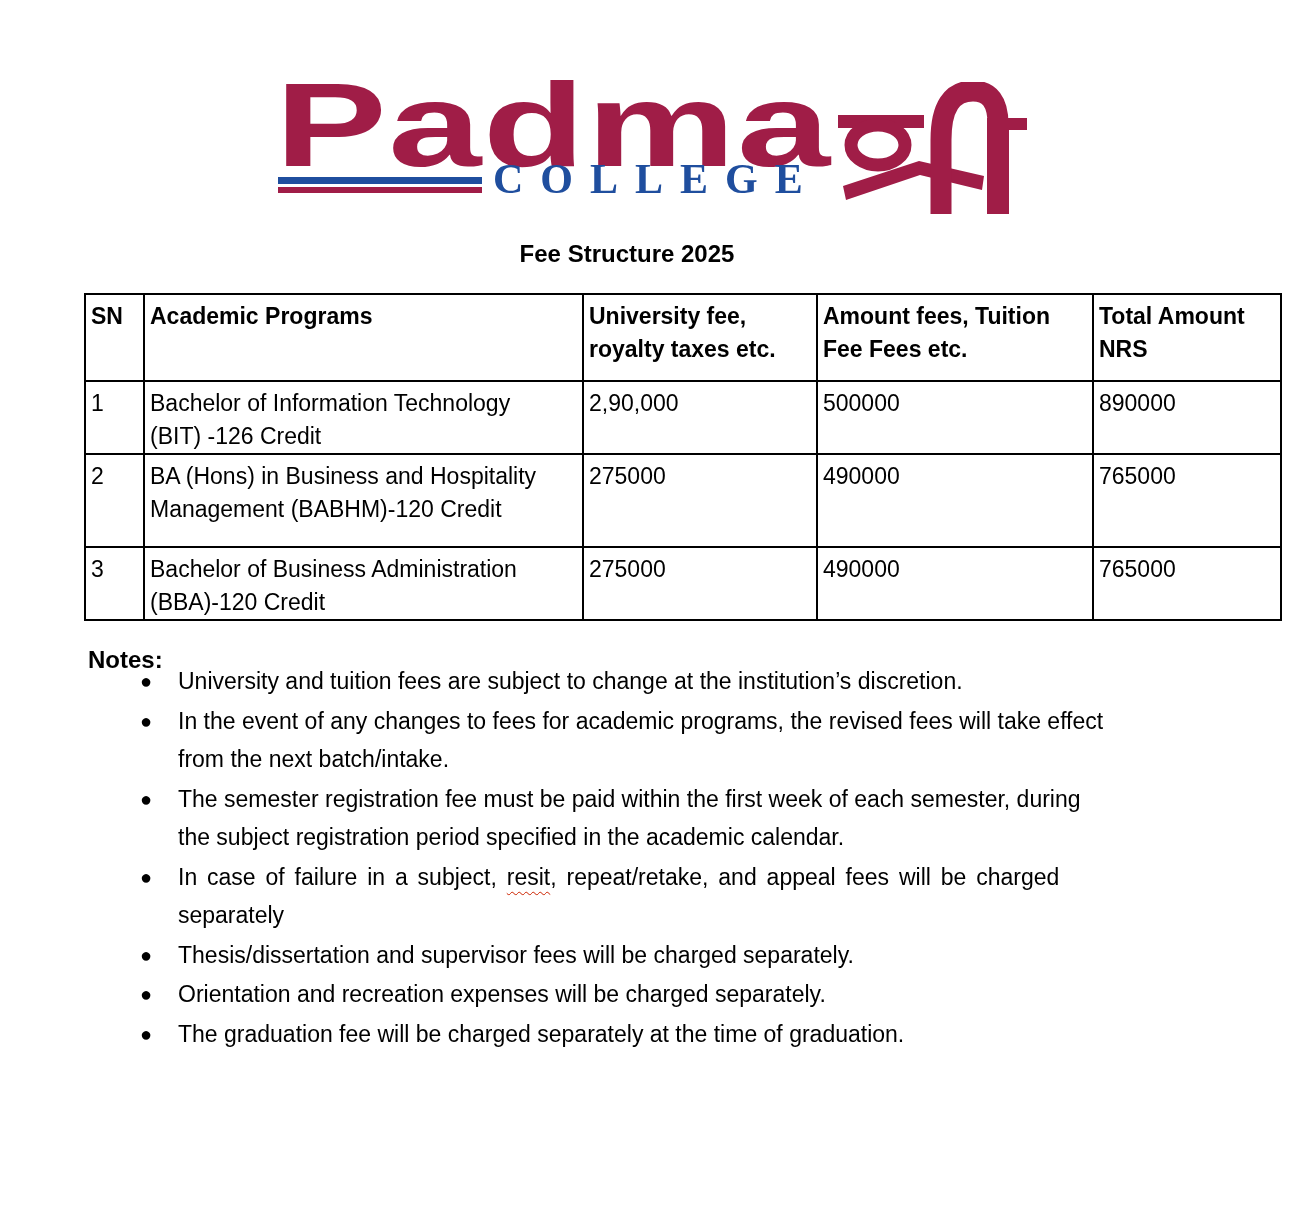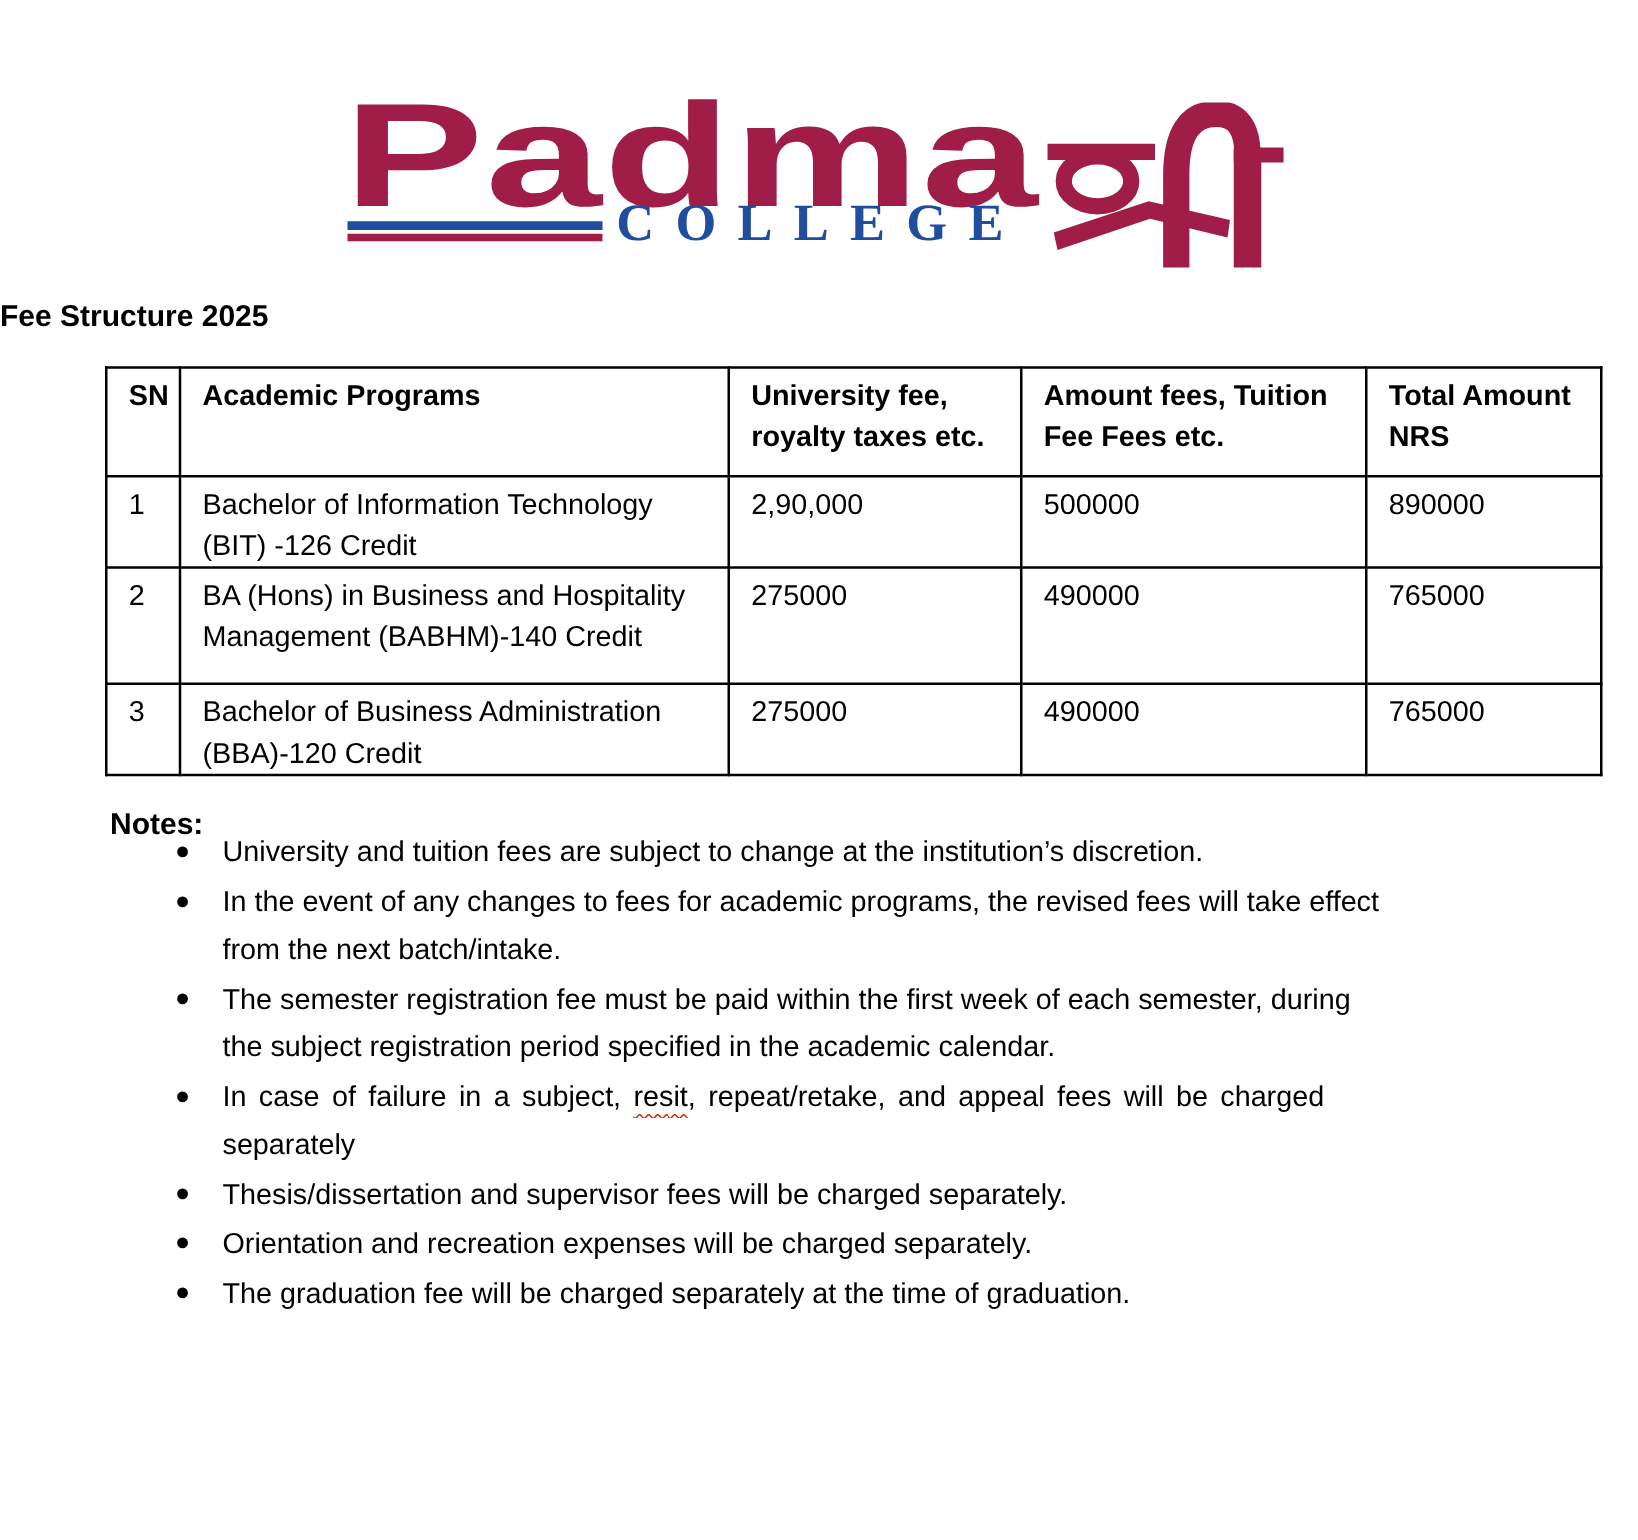--- a/index.html
+++ b/index.html
@@ -43,37 +43,38 @@
     font-size:42px;
     letter-spacing:17px;
     color:var(--blue);
     white-space:nowrap;
   }
   .shree{position:absolute;left:820px;top:82px;color:var(--maroon);}
 
   
   .doc-title{
     position:absolute;left:0;top:240px;width:1254px;
+    text-align:center;
     font-size:24px;font-weight:700;
   }
 
   
   table.fees{
     position:absolute;left:84px;top:293px;
     width:1196px;
     border-collapse:collapse;
     table-layout:fixed;
   }
   table.fees th, table.fees td{
     border:2px solid #000;
     vertical-align:top;
     text-align:left;
     font-size:23px;
     line-height:33px;
-    padding:5px 9px 0 17px;
+    padding:5px 9px 0 5px;
     white-space:pre-line;
     overflow:hidden;
   }
   table.fees th{font-weight:700;}
   table.fees td{font-weight:400;}
   tr.hrow{height:87px;}
   tr.r1{height:67px;}
   tr.r2{height:93px;}
   tr.r3{height:67px;}
 
@@ -164,21 +165,21 @@
         <td>1</td>
         <td>Bachelor of Information Technology
 (BIT) -126 Credit</td>
         <td>2,90,000</td>
         <td>500000</td>
         <td>890000</td>
       </tr>
       <tr class="r2">
         <td>2</td>
         <td>BA (Hons) in Business and Hospitality
-Management (BABHM)-140 Credit</td>
+Management (BABHM)-120 Credit</td>
         <td>275000</td>
         <td>490000</td>
         <td>765000</td>
       </tr>
       <tr class="r3">
         <td>3</td>
         <td>Bachelor of Business Administration
 (BBA)-120 Credit</td>
         <td>275000</td>
         <td>490000</td>

